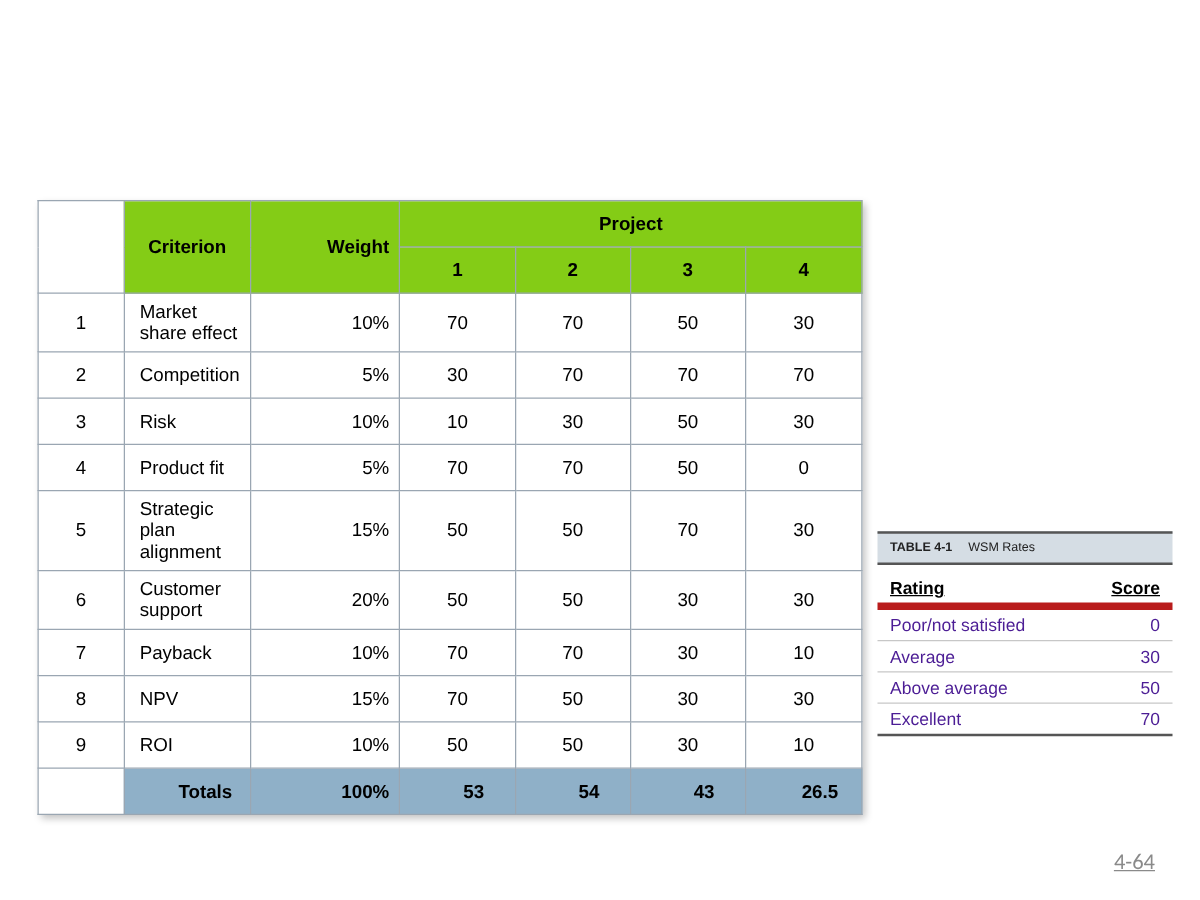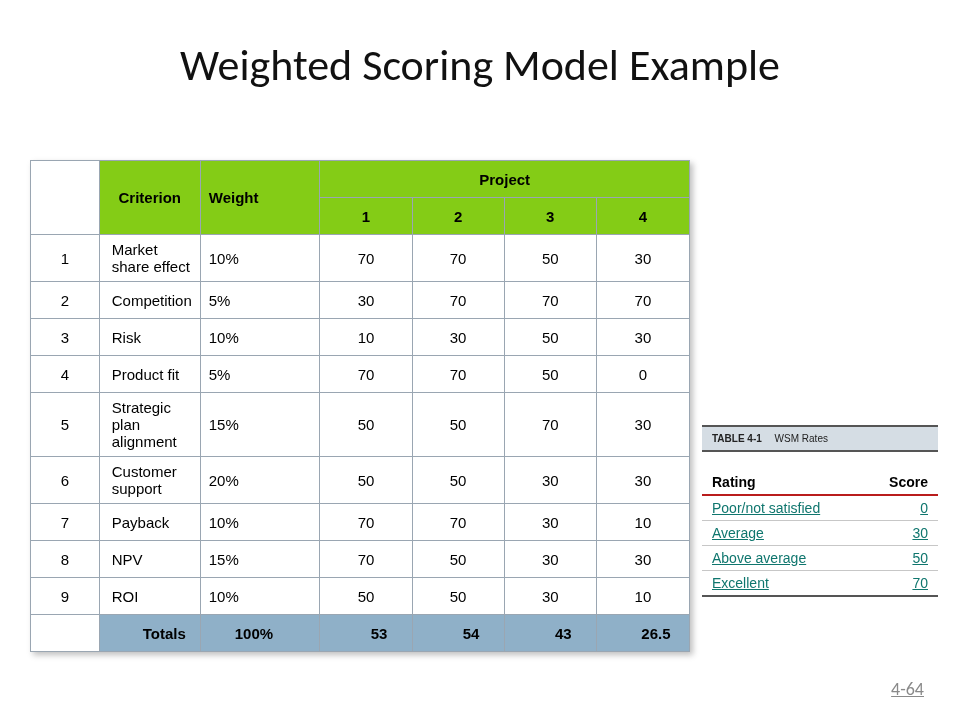--- a/index.html
+++ b/index.html
@@ -59,21 +59,21 @@
     width: 28px;
     text-align: center;
     background: #fff;
   }
   table.wsm .col-crit {
     text-align: left;
     padding-left: 12px;
   }
   table.wsm .col-weight {
     width: 80px;
-    text-align: left;
+    text-align: right;
   }
   table.wsm .col-proj {
     width: 52px;
     text-align: center;
   }
   table.wsm tr.totals td {
     background: #8fb0c8;
     font-weight: 700;
     padding-left: 34px;
   }
@@ -105,31 +105,31 @@
   .rates-title .tbl-num { font-weight: 700; margin-right: 10px; }
   .rates-title .tbl-name { font-weight: 400; }
   table.rates {
     border-collapse: collapse;
     width: 100%;
     font-size: 14px;
   }
   table.rates th {
     text-align: left;
     font-weight: 700;
-    padding: 22px 10px 4px 10px;
-    border-bottom: 2px solid #b91c1c;
+    padding: 10px 10px 4px 10px;
+    border-bottom: 6px solid #b91c1c;
+    text-decoration: underline;
   }
   table.rates th.score-h {
     text-align: right;
   }
   table.rates td {
     padding: 4px 10px;
     border-bottom: 1px solid #c7c7c7;
-    color: #0f766e;
-    text-decoration: underline;
+    color: #4c1d95;
   }
   table.rates td.score {
     text-align: right;
   }
   table.rates tr.last td {
     border-bottom: 2px solid #555;
   }
 
   
   .pagenum {
@@ -139,21 +139,20 @@
     font-size: 18px;
     color: #8a8a8a;
     text-decoration: underline;
   }
 </style>
 </head>
 <body>
 
 <div class="slide">
 
-  <div class="title">Weighted Scoring Model Example</div>
 
   <div class="wsm-wrap">
     <table class="wsm">
       <thead>
         <tr>
           <th rowspan="2" class="col-idx"></th>
           <th rowspan="2">Criterion</th>
           <th rowspan="2" class="col-weight">Weight</th>
           <th colspan="4">Project</th>
         </tr>

